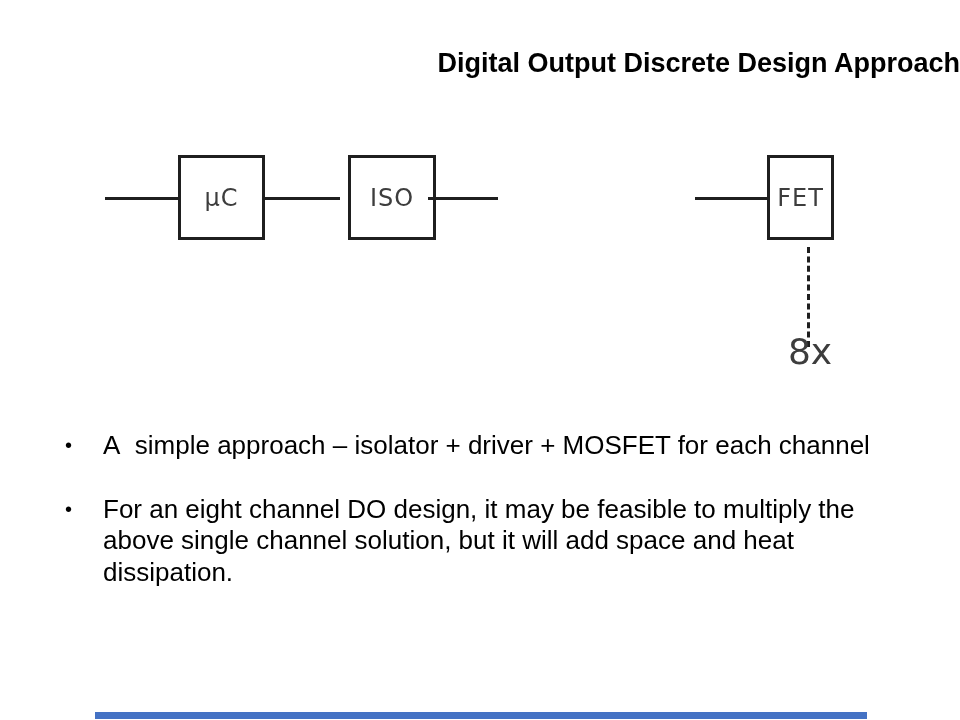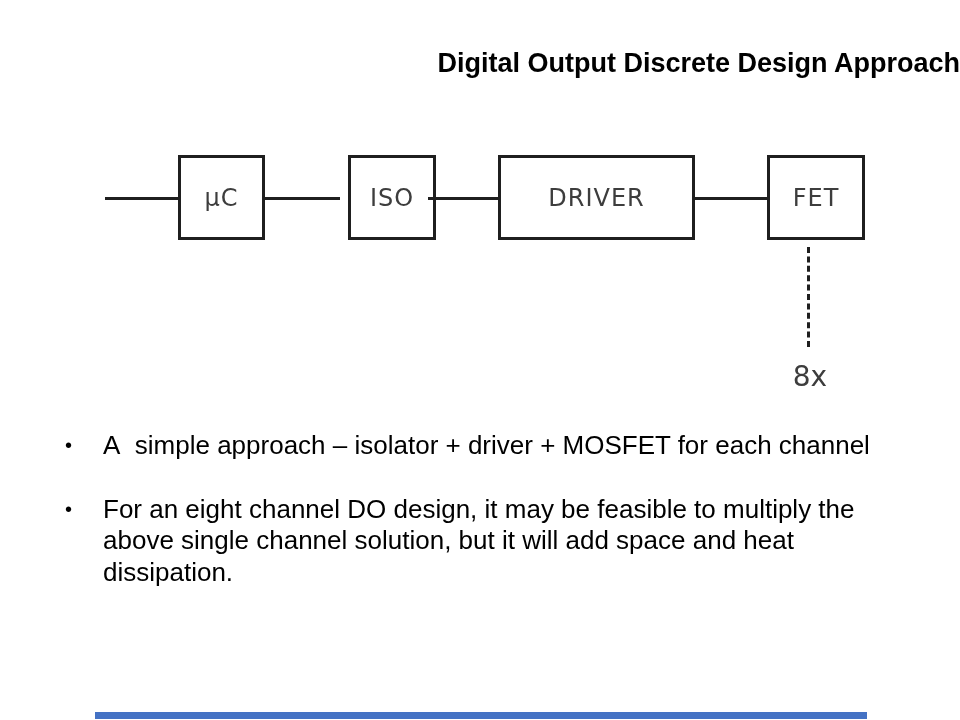--- a/index.html
+++ b/index.html
@@ -37,46 +37,46 @@
     justify-content: center;
     font-family: "DejaVu Sans", sans-serif;
     font-size: 24px;
     font-weight: normal;
     color: #3d3d3d;
     letter-spacing: 1px;
   }
   .block-uc     { left: 178px; width: 87px; }
   .block-iso    { left: 348px; width: 88px; text-align: right; }
   .block-driver { left: 498px; width: 197px; }
-  .block-fet    { left: 767px; width: 98px; }
+  .block-fet    { left: 767px; width: 67px; }
 
   .wire {
     position: absolute;
     top: 197px;
     height: 3px;
     background: #1f1f1f;
   }
   .wire-lead { left: 105px; width: 73px; }
   .wire-1    { left: 265px; width: 75px; }
   .wire-2    { left: 428px; width: 70px; }
   .wire-3    { left: 695px; width: 72px; }
 
   .dashed-line {
     position: absolute;
     left: 807px; top: 247px;
     height: 100px; width: 0;
     border-left: 3px dashed #1f1f1f;
   }
   .multiplier-label {
     position: absolute;
-    left: 785px; top: 360px;
+    left: 785px; top: 331px;
     width: 50px;
     text-align: center;
     font-family: "DejaVu Sans", sans-serif;
-    font-size: 28px;
+    font-size: 36px;
     color: #3d3d3d;
   }
 
   
   .bullet-list {
     position: absolute;
     left: 60px; top: 430px;
     width: 850px;
   }
   .bullet {
@@ -122,23 +122,20 @@
   </div>
 
   <div class="wire wire-1"></div>
 
   <div class="block block-iso">
     <span>ISO</span>
   </div>
 
   <div class="wire wire-2"></div>
 
-  <div class="block block-driver">
-    <span>DRIVER</span>
-  </div>
 
   <div class="wire wire-3"></div>
 
   <div class="block block-fet">
     <span>FET</span>
   </div>
 
   <div class="dashed-line"></div>
   <div class="multiplier-label">8x</div>
 </div>

